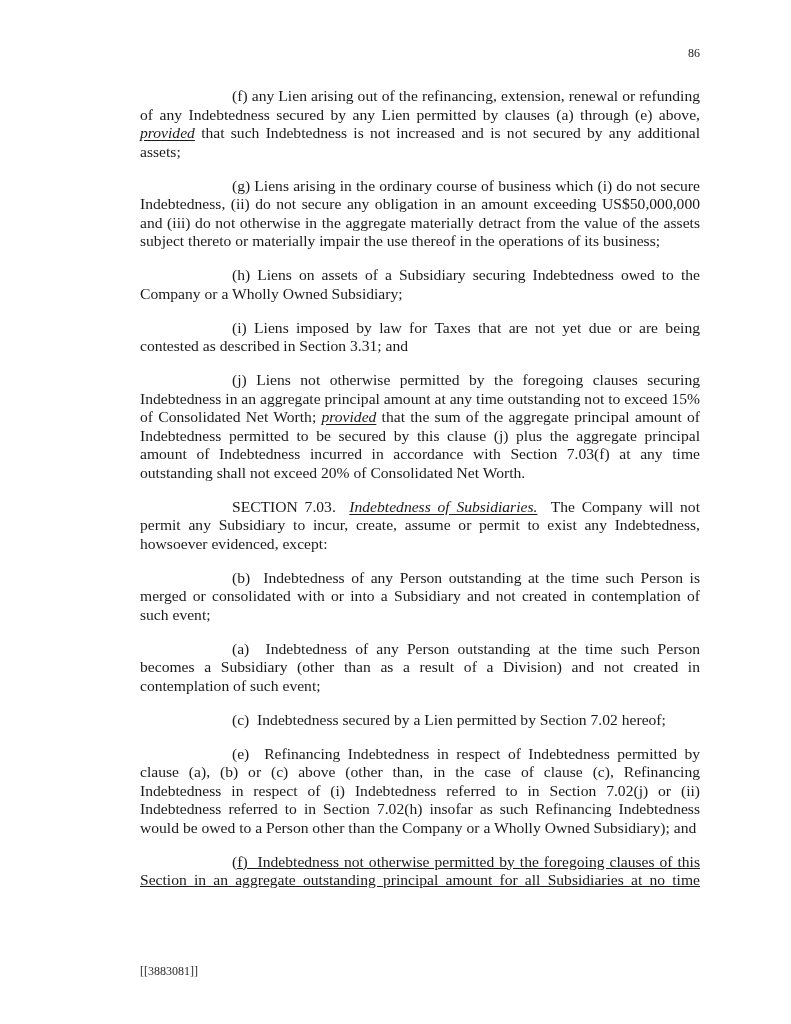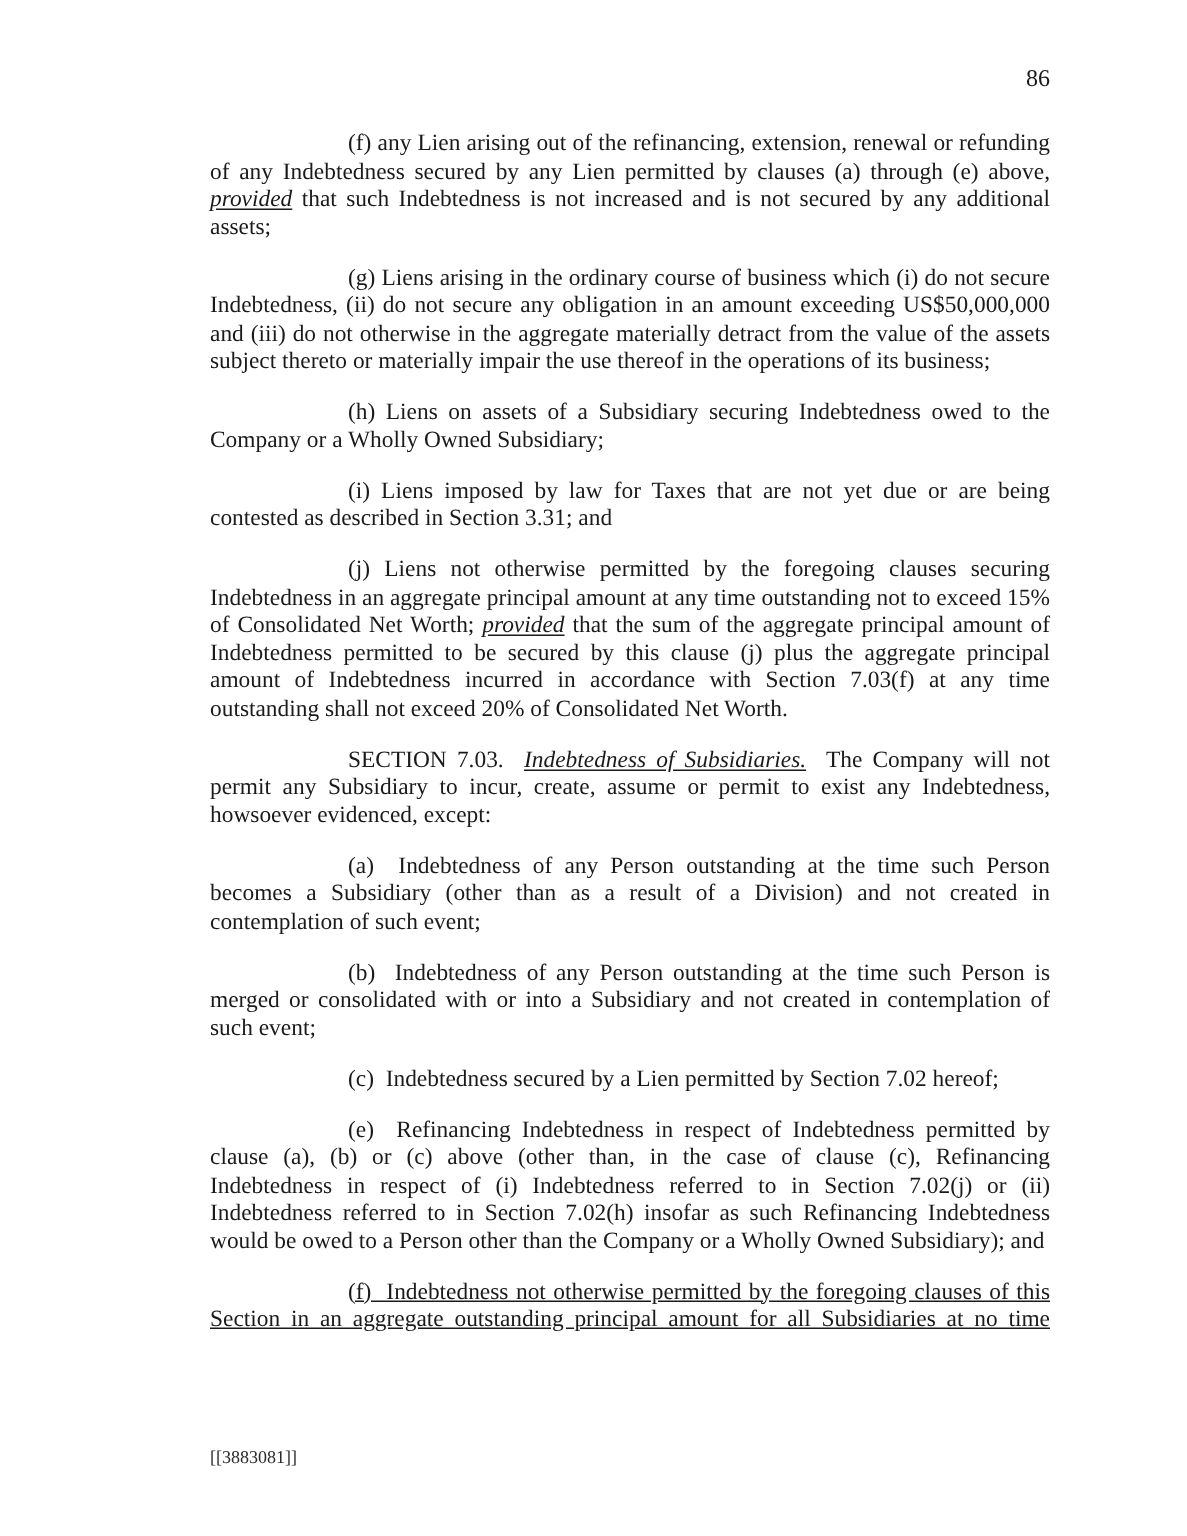--- a/index.html
+++ b/index.html
@@ -13,21 +13,21 @@
     position: relative;
     width: 791px; height: 1024px;
     background: #ffffff;
     color: #1a1a1a;
     overflow: hidden;
   }
   .page-number {
     position: absolute;
     top: 44px;
     right: 91px;
-    font-size: 16px;
+    font-size: 12px;
     line-height: 18px;
     text-align: right;
   }
   .content {
     position: absolute;
     top: 87px;
     left: 140px;
     width: 560px;
   }
   .para {
@@ -61,21 +61,21 @@
 <div class="page">
   <div class="page-number">86</div>
 
   <main class="content">
       <p class="para"><span>(f) any Lien arising out of the refinancing, extension, renewal or refunding of any Indebtedness secured by any Lien permitted by clauses (a) through (e) above, </span><span class="u">provided</span><span> that such Indebtedness is not increased and is not secured by any additional assets;</span></p>
       <p class="para"><span>(g) Liens arising in the ordinary course of business which (i) do not secure Indebtedness, (ii) do not secure any obligation in an amount exceeding US$50,000,000 and (iii) do not otherwise in the aggregate materially detract from the value of the assets subject thereto or materially impair the use thereof in the operations of its business;</span></p>
       <p class="para"><span>(h) Liens on assets of a Subsidiary securing Indebtedness owed to the Company or a Wholly Owned Subsidiary;</span></p>
       <p class="para"><span>(i) Liens imposed by law for Taxes that are not yet due or are being contested as described in Section 3.31; and</span></p>
       <p class="para"><span>(j) Liens not otherwise permitted by the foregoing clauses securing Indebtedness in an aggregate principal amount at any time outstanding not to exceed 15% of Consolidated Net Worth; </span><span class="u">provided</span><span> that the sum of the aggregate principal amount of Indebtedness permitted to be secured by this clause (j) plus the aggregate principal amount of Indebtedness incurred in accordance with Section 7.03(f) at any time outstanding shall not exceed 20% of Consolidated Net Worth.</span></p>
       <p class="para"><span>SECTION 7.03.&nbsp; </span><span class="u">Indebtedness of Subsidiaries.</span><span>&nbsp; The Company will not permit any Subsidiary to incur, create, assume or permit to exist any Indebtedness, howsoever evidenced, except:</span></p>
+      <p class="para"><span>(b)&nbsp; Indebtedness of any Person outstanding at the time such Person is merged or consolidated with or into a Subsidiary and not created in contemplation of such event;</span></p>
       <p class="para"><span>(a)&nbsp; Indebtedness of any Person outstanding at the time such Person becomes a Subsidiary (other than as a result of a Division) and not created in contemplation of such event;</span></p>
-      <p class="para"><span>(b)&nbsp; Indebtedness of any Person outstanding at the time such Person is merged or consolidated with or into a Subsidiary and not created in contemplation of such event;</span></p>
       <p class="para"><span>(c)&nbsp; Indebtedness secured by a Lien permitted by Section 7.02 hereof;</span></p>
       <p class="para"><span>(e)&nbsp; Refinancing Indebtedness in respect of Indebtedness permitted by clause (a), (b) or (c) above (other than, in the case of clause (c), Refinancing Indebtedness in respect of (i) Indebtedness referred to in Section 7.02(j) or (ii) Indebtedness referred to in Section 7.02(h) insofar as such Refinancing Indebtedness would be owed to a Person other than the Company or a Wholly Owned Subsidiary); and</span></p>
       <p class="para justify-last"><span>(f)&nbsp; Indebtedness not otherwise permitted by the foregoing clauses of this Section in an aggregate outstanding principal amount for all Subsidiaries at no time</span></p>
     </main>
 
   <div class="doc-footer">[[3883081]]</div>
 </div>
 
 </body></html>

